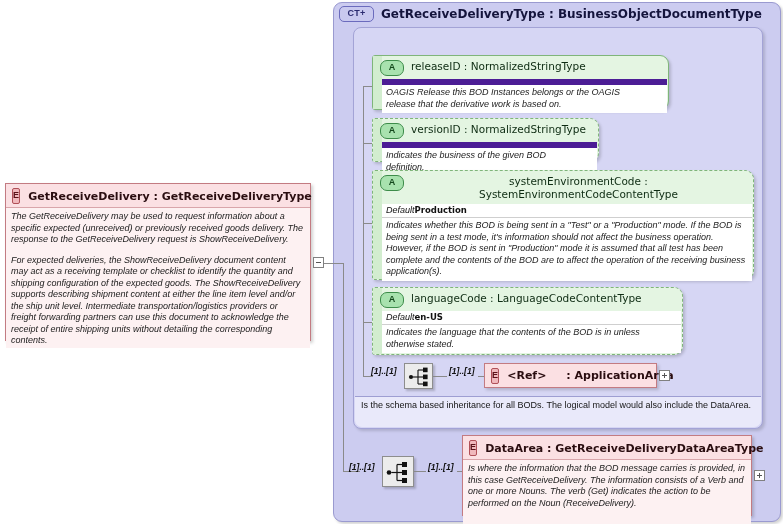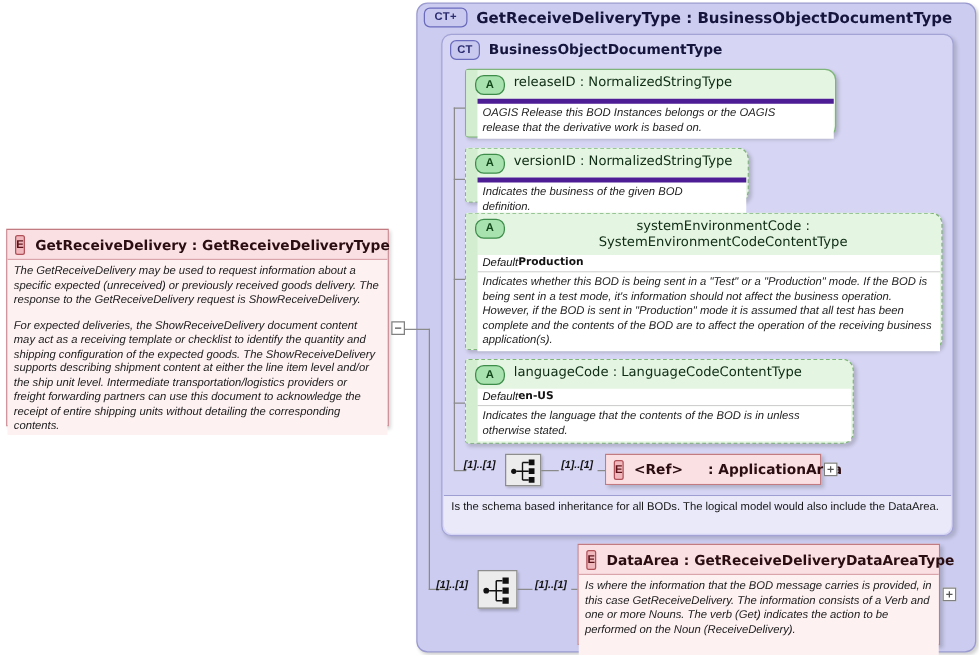--- a/index.html
+++ b/index.html
@@ -133,21 +133,21 @@
     font-weight: normal;
     color: #0d2b12;
     font-family: "DejaVu Sans", sans-serif;
     line-height: 13px;
   }
   .attr-body {
     position: relative;
     background: #ffffff;
     margin: 0 1px 4px 9px;
     padding: 2px 20px 3px 4px;
-    border-top: 4px solid #4c1d95;
+    border-top: 6px solid #4c1d95;
   }
   .attr-doc {
     font-size: 9px;
     font-style: italic;
     color: #222;
     line-height: 11.5px;
     font-family: "Liberation Sans", sans-serif;
   }
   .attr-default {
     display: flex;
@@ -265,24 +265,20 @@
 
   <div class="abs" id="ct-outer"></div>
 
   <div class="abs ct-title">
     <span class="badge badge-ct">CT+</span>
     <span class="t">GetReceiveDeliveryType : BusinessObjectDocumentType</span>
   </div>
 
   <div class="abs" id="ct-inner"></div>
 
-  <div class="abs ct-title2">
-    <span class="badge badge-ct-small">CT</span>
-    <span class="t">BusinessObjectDocumentType</span>
-  </div>
 
   <div class="abs vline" style="left:363px; top:86px; height:290px;"></div>
 
   <div class="abs hline" style="left:363px; top:86px; width:10px;"></div>
   <div class="abs attr-box solid-attr" style="left:372px; top:55px; width:297px; height:55px;">
     <div class="shade"></div>
     <div class="attr-head">
       <span class="badge badge-a">A</span>
       <span class="nm">releaseID : NormalizedStringType</span>
     </div>

